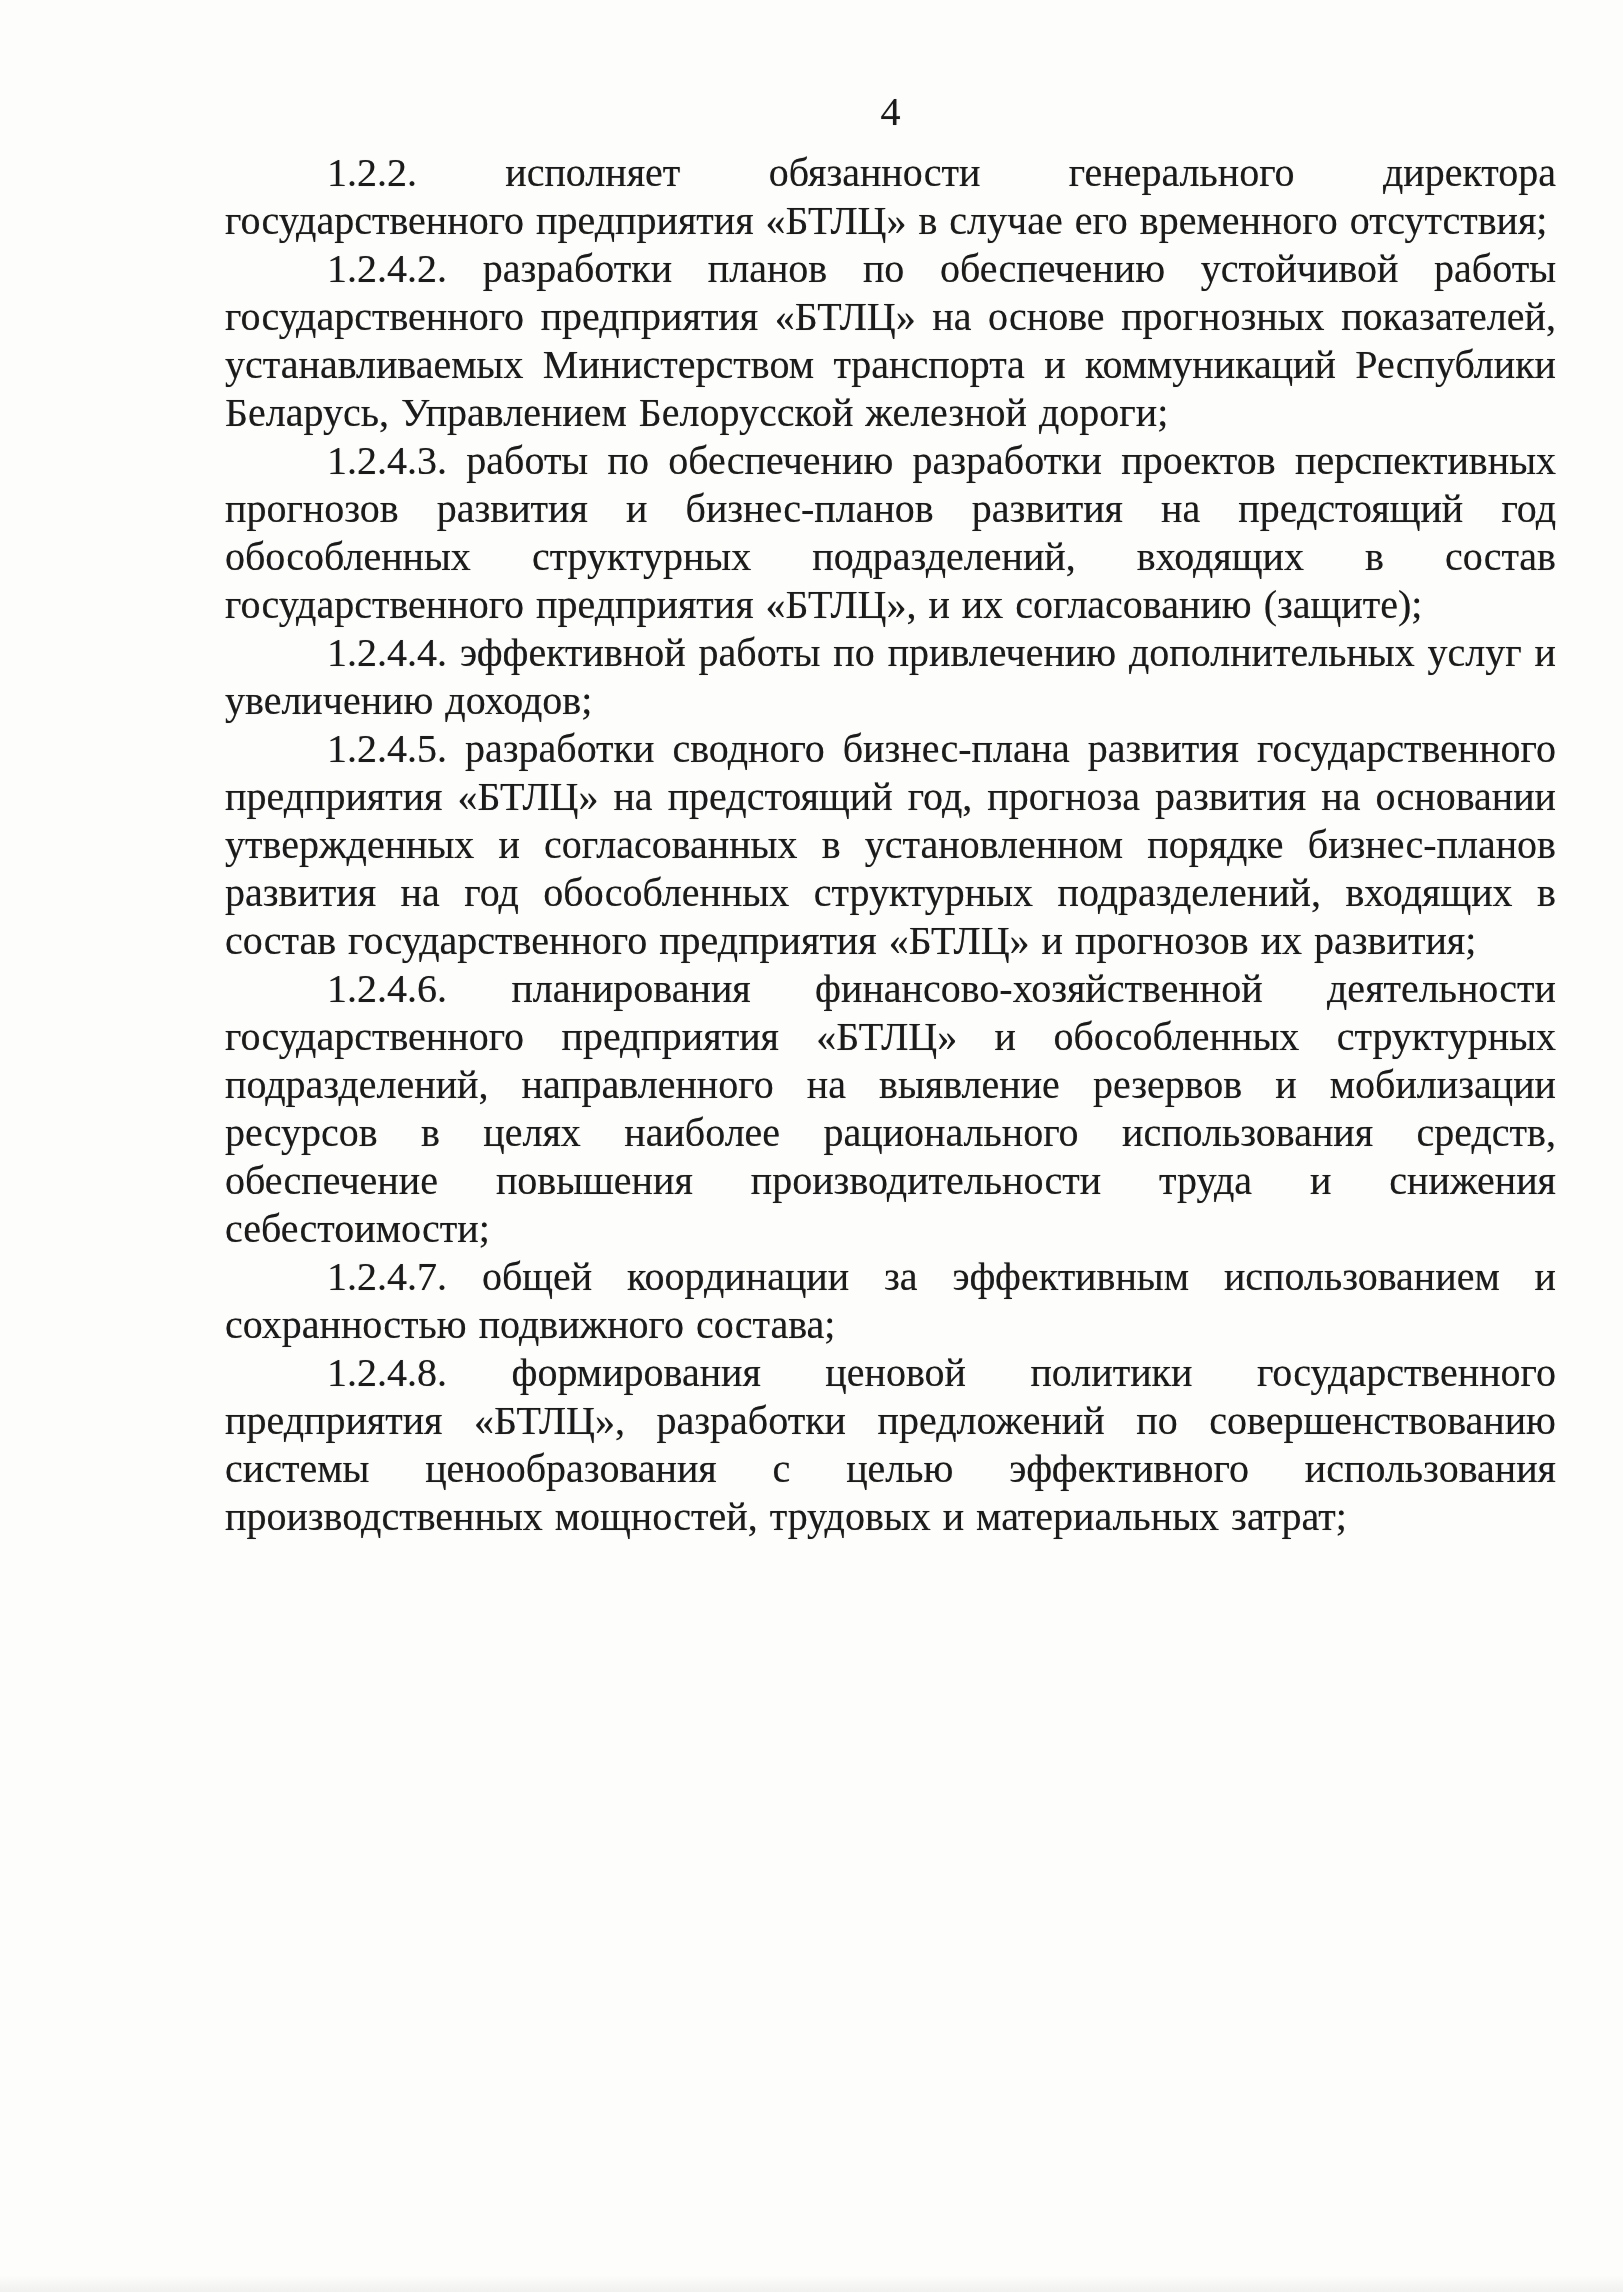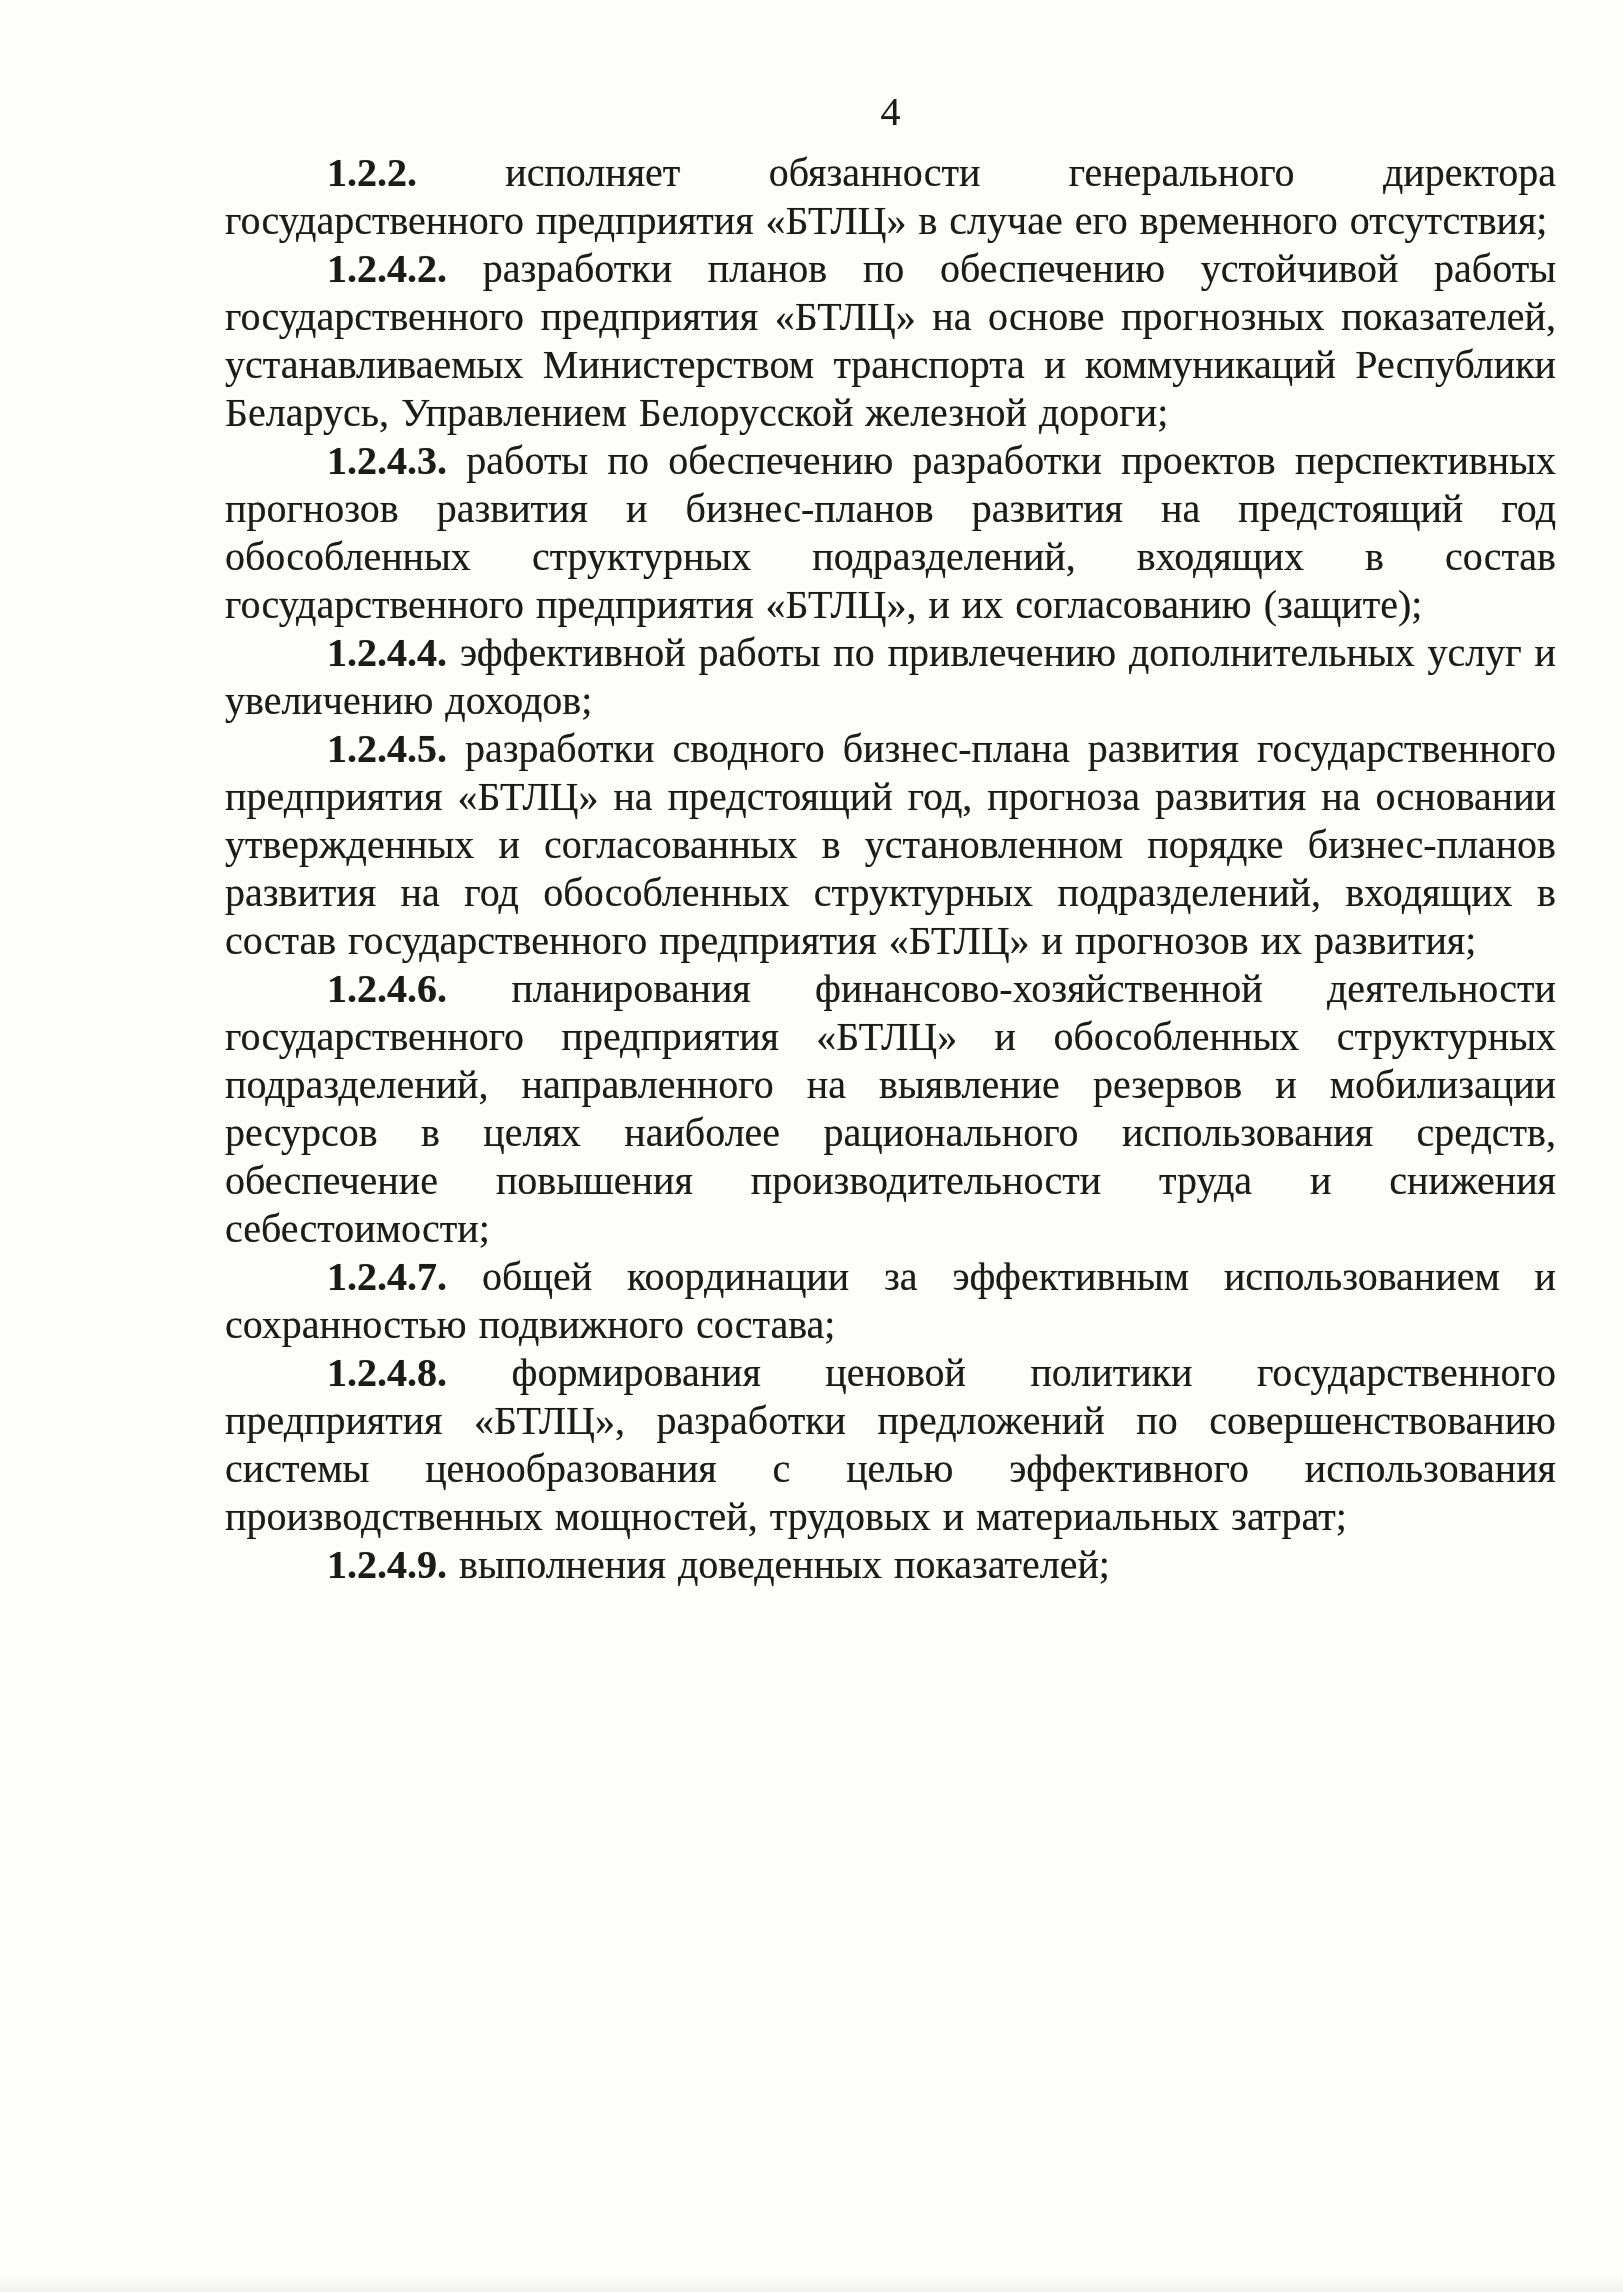--- a/index.html
+++ b/index.html
@@ -33,21 +33,20 @@
     margin: 0;
     font-size: 40px;
     line-height: 48px;
     text-align: justify;
     text-justify: inter-word;
     text-indent: 102px;
     word-spacing: 2px;
   }
   .clause-num {
     white-space: nowrap;
-    font-weight: bold;
   }
   
   .scan-edge {
     position: absolute;
     left: 0;
     bottom: 0;
     width: 100%;
     height: 17.6px;
     background: linear-gradient(to bottom, rgba(0,0,0,0) 0%, rgba(120,120,118,0.10) 100%);
   }
@@ -71,17 +70,16 @@
   <p class="clause"><span class="clause-num">1.2.4.4.</span> <span class="clause-body">эффективной работы по привлечению дополнительных услуг и увеличению доходов;</span></p>
 
   <p class="clause"><span class="clause-num">1.2.4.5.</span> <span class="clause-body">разработки сводного бизнес-плана развития государственного предприятия «БТЛЦ» на предстоящий год, прогноза развития на основании утвержденных и согласованных в установленном порядке бизнес-планов развития на год обособленных структурных подразделений, входящих в состав государственного предприятия «БТЛЦ» и прогнозов их развития;</span></p>
 
   <p class="clause"><span class="clause-num">1.2.4.6.</span> <span class="clause-body">планирования финансово-хозяйственной деятельности государственного предприятия «БТЛЦ» и обособленных структурных подразделений, направленного на выявление резервов и мобилизации ресурсов в целях наиболее рационального использования средств, обеспечение повышения производительности труда и снижения себестоимости;</span></p>
 
   <p class="clause"><span class="clause-num">1.2.4.7.</span> <span class="clause-body">общей координации за эффективным использованием и сохранностью подвижного состава;</span></p>
 
   <p class="clause"><span class="clause-num">1.2.4.8.</span> <span class="clause-body">формирования ценовой политики государственного предприятия «БТЛЦ», разработки предложений по совершенствованию системы ценообразования с целью эффективного использования производственных мощностей, трудовых и материальных затрат;</span></p>
 
-  <p class="clause"><span class="clause-num">1.2.4.9.</span> <span class="clause-body">выполнения доведенных показателей;</span></p>
 
   <div class="scan-edge"></div>
 </div>
 
 
 </body></html>

